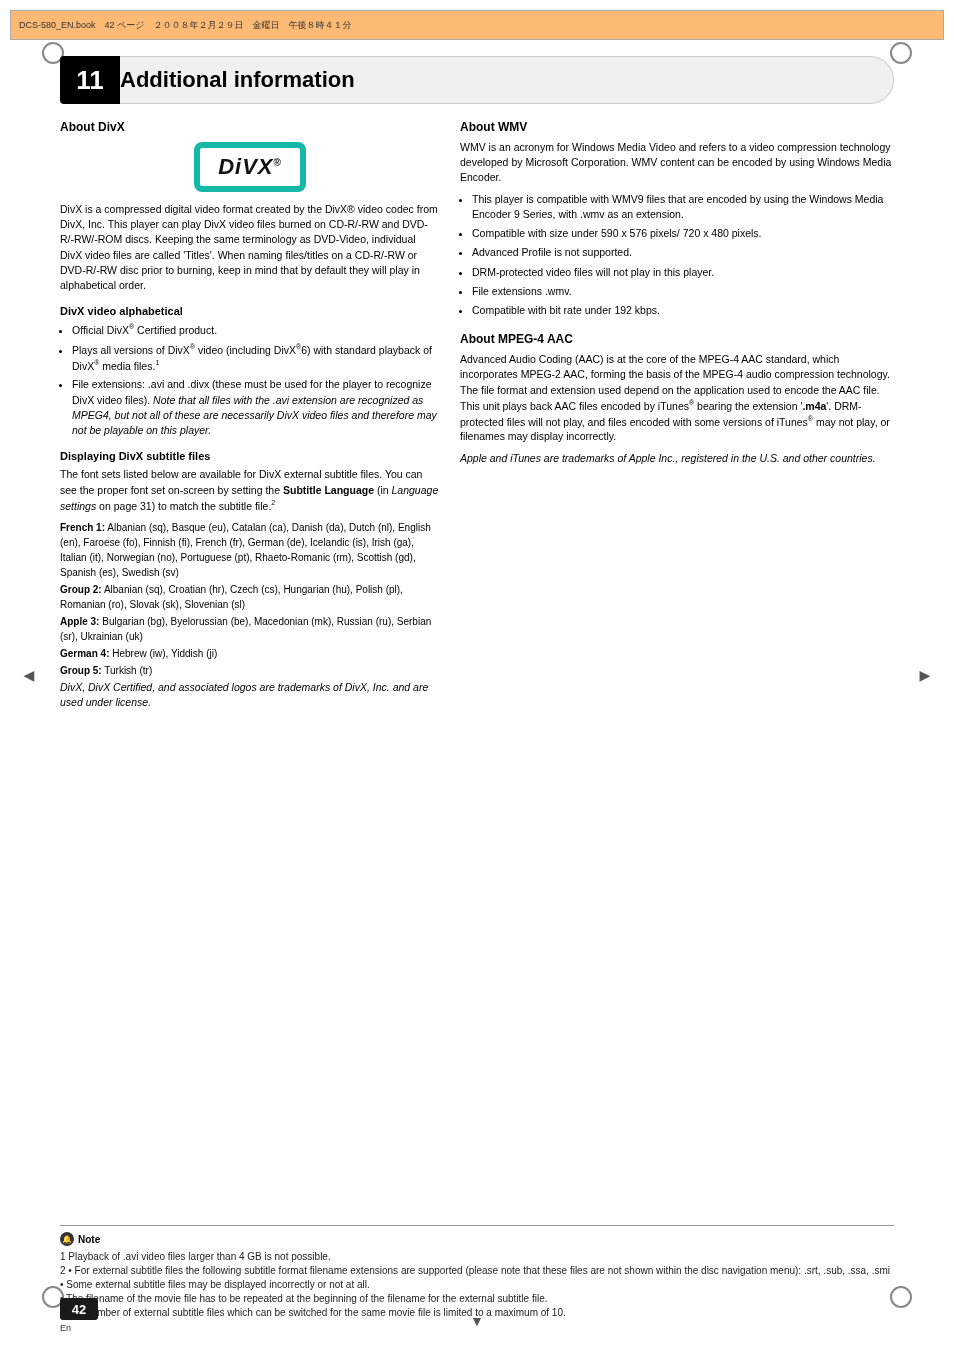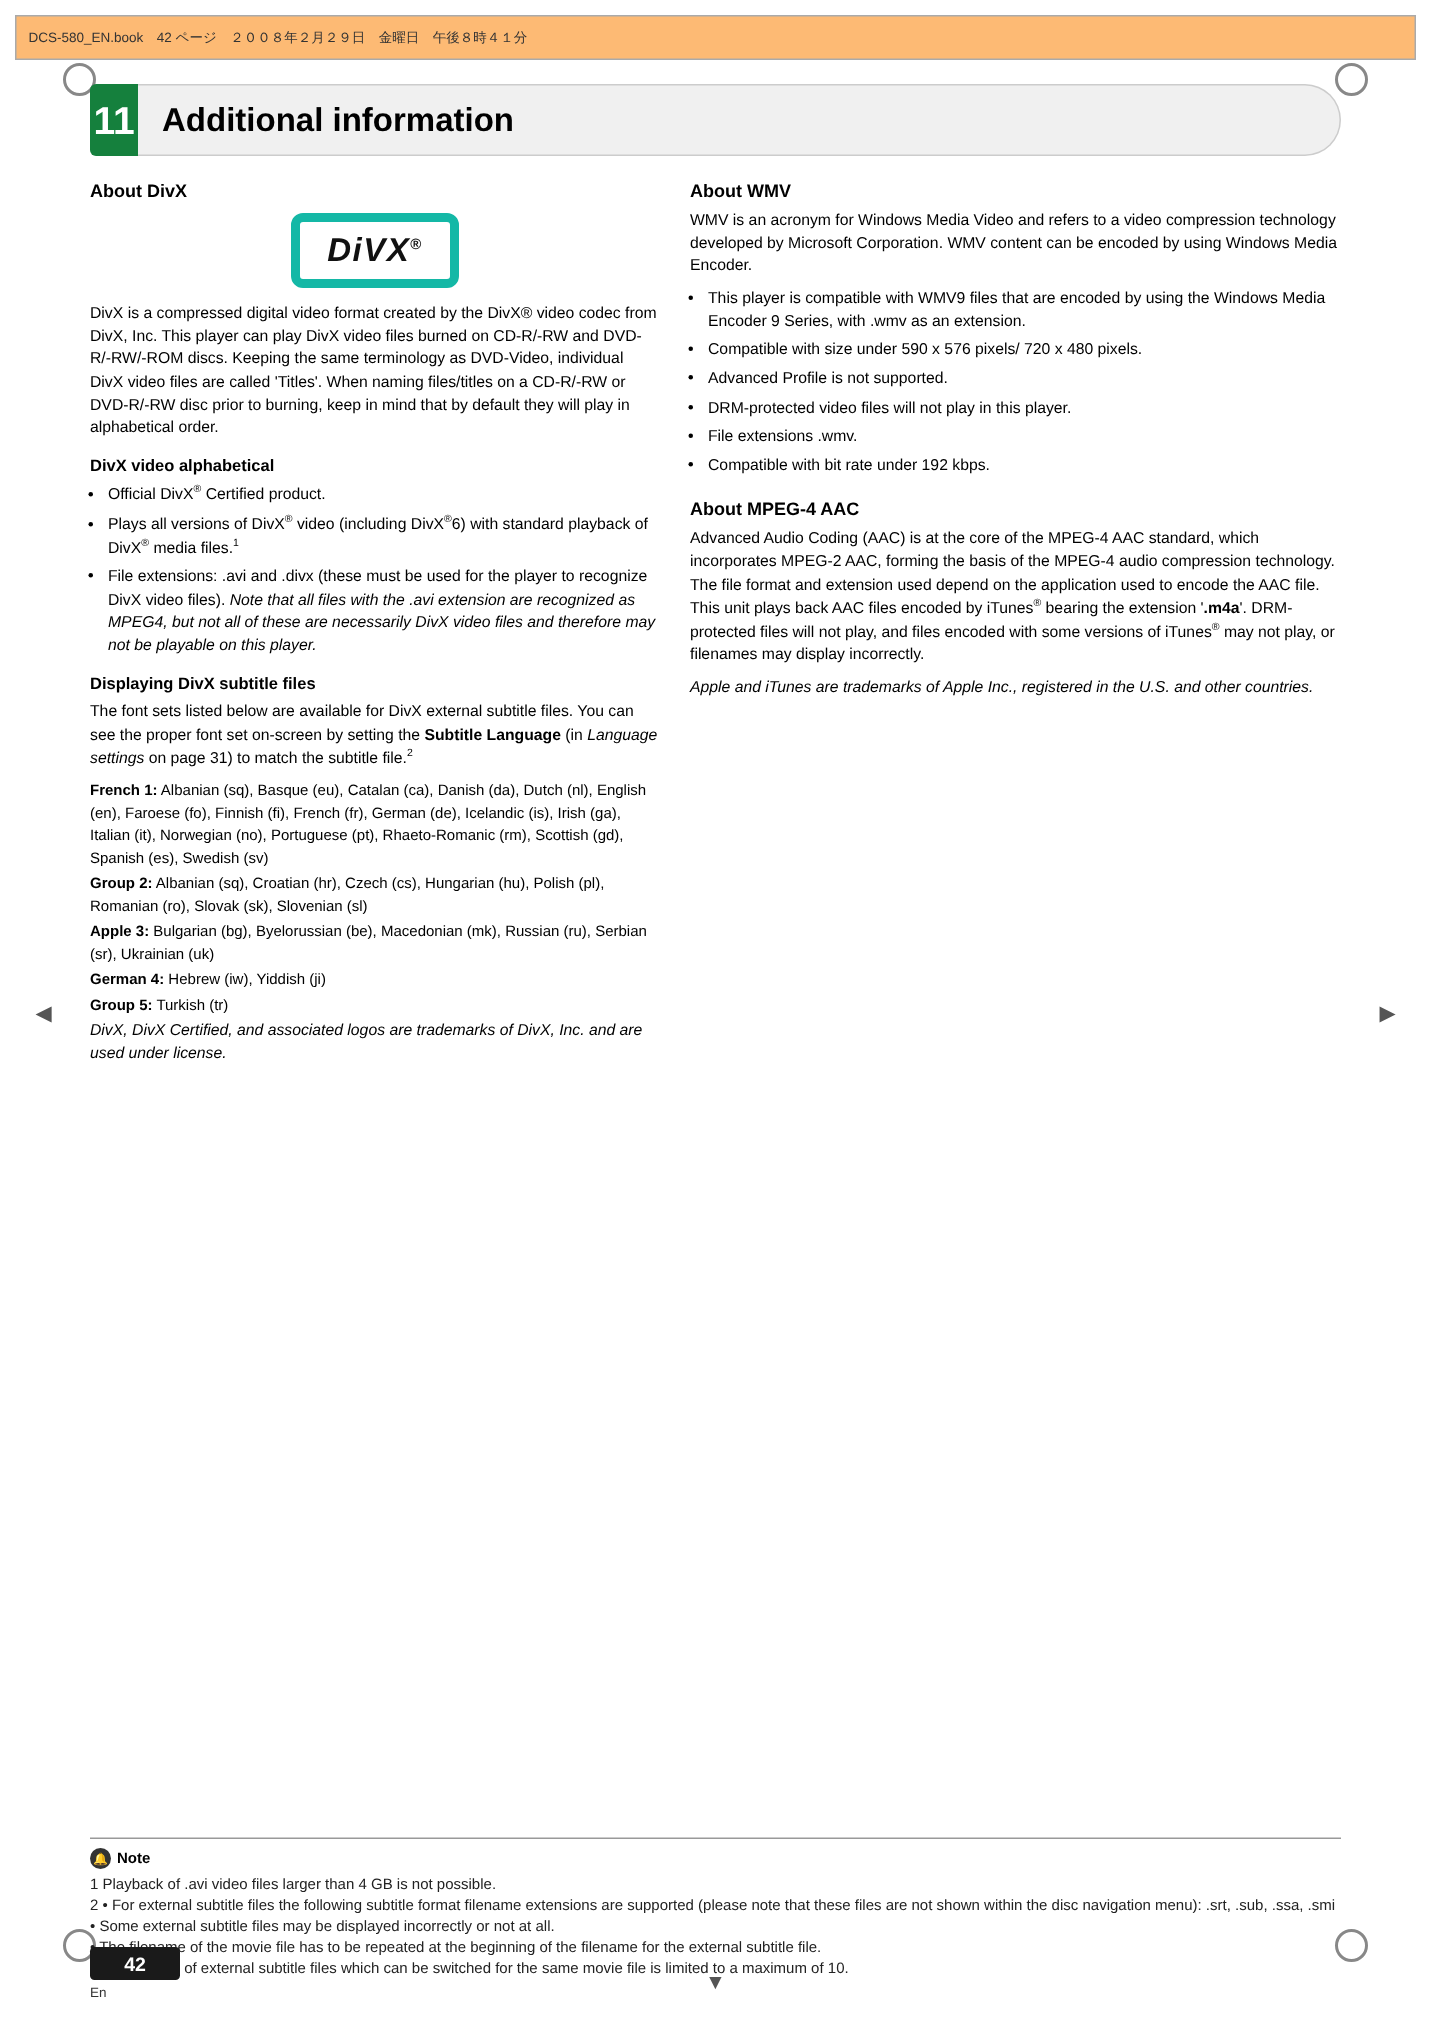--- a/index.html
+++ b/index.html
@@ -64,42 +64,42 @@
       position: absolute;
       top: 55px;
       left: 60px;
       right: 60px;
       height: 50px;
       display: flex;
       align-items: center;
     }
 
     .chapter-number-box {
-      background: #15803d;
+      background: #000000;
       color: #fff;
-      width: 32px;
+      width: 60px;
       height: 48px;
       display: flex;
       align-items: center;
       justify-content: center;
       font-size: 26px;
       font-weight: bold;
       border-radius: 4px 0 0 4px;
       flex-shrink: 0;
     }
 
     .chapter-title-box {
       background: #f0f0f0;
       border: 1px solid #ccc;
       border-left: none;
       height: 48px;
       flex: 1;
       display: flex;
       align-items: center;
-      padding-left: 16px;
+      padding-left: 0;
       font-size: 22px;
       font-weight: bold;
       border-radius: 0 24px 24px 0;
     }
 
     
     .content-area {
       position: absolute;
       top: 120px;
       left: 60px;
@@ -236,21 +236,21 @@
       font-size: 10px;
       line-height: 1.4;
       color: #222;
     }
 
     
     .page-number-box {
       position: absolute;
       bottom: 30px;
       left: 60px;
-      width: 60px;
+      width: 38px;
       height: 22px;
       background: #1a1a1a;
       color: #fff;
       display: flex;
       align-items: center;
       justify-content: center;
       font-size: 13px;
       font-weight: bold;
       border-radius: 3px;
     }

